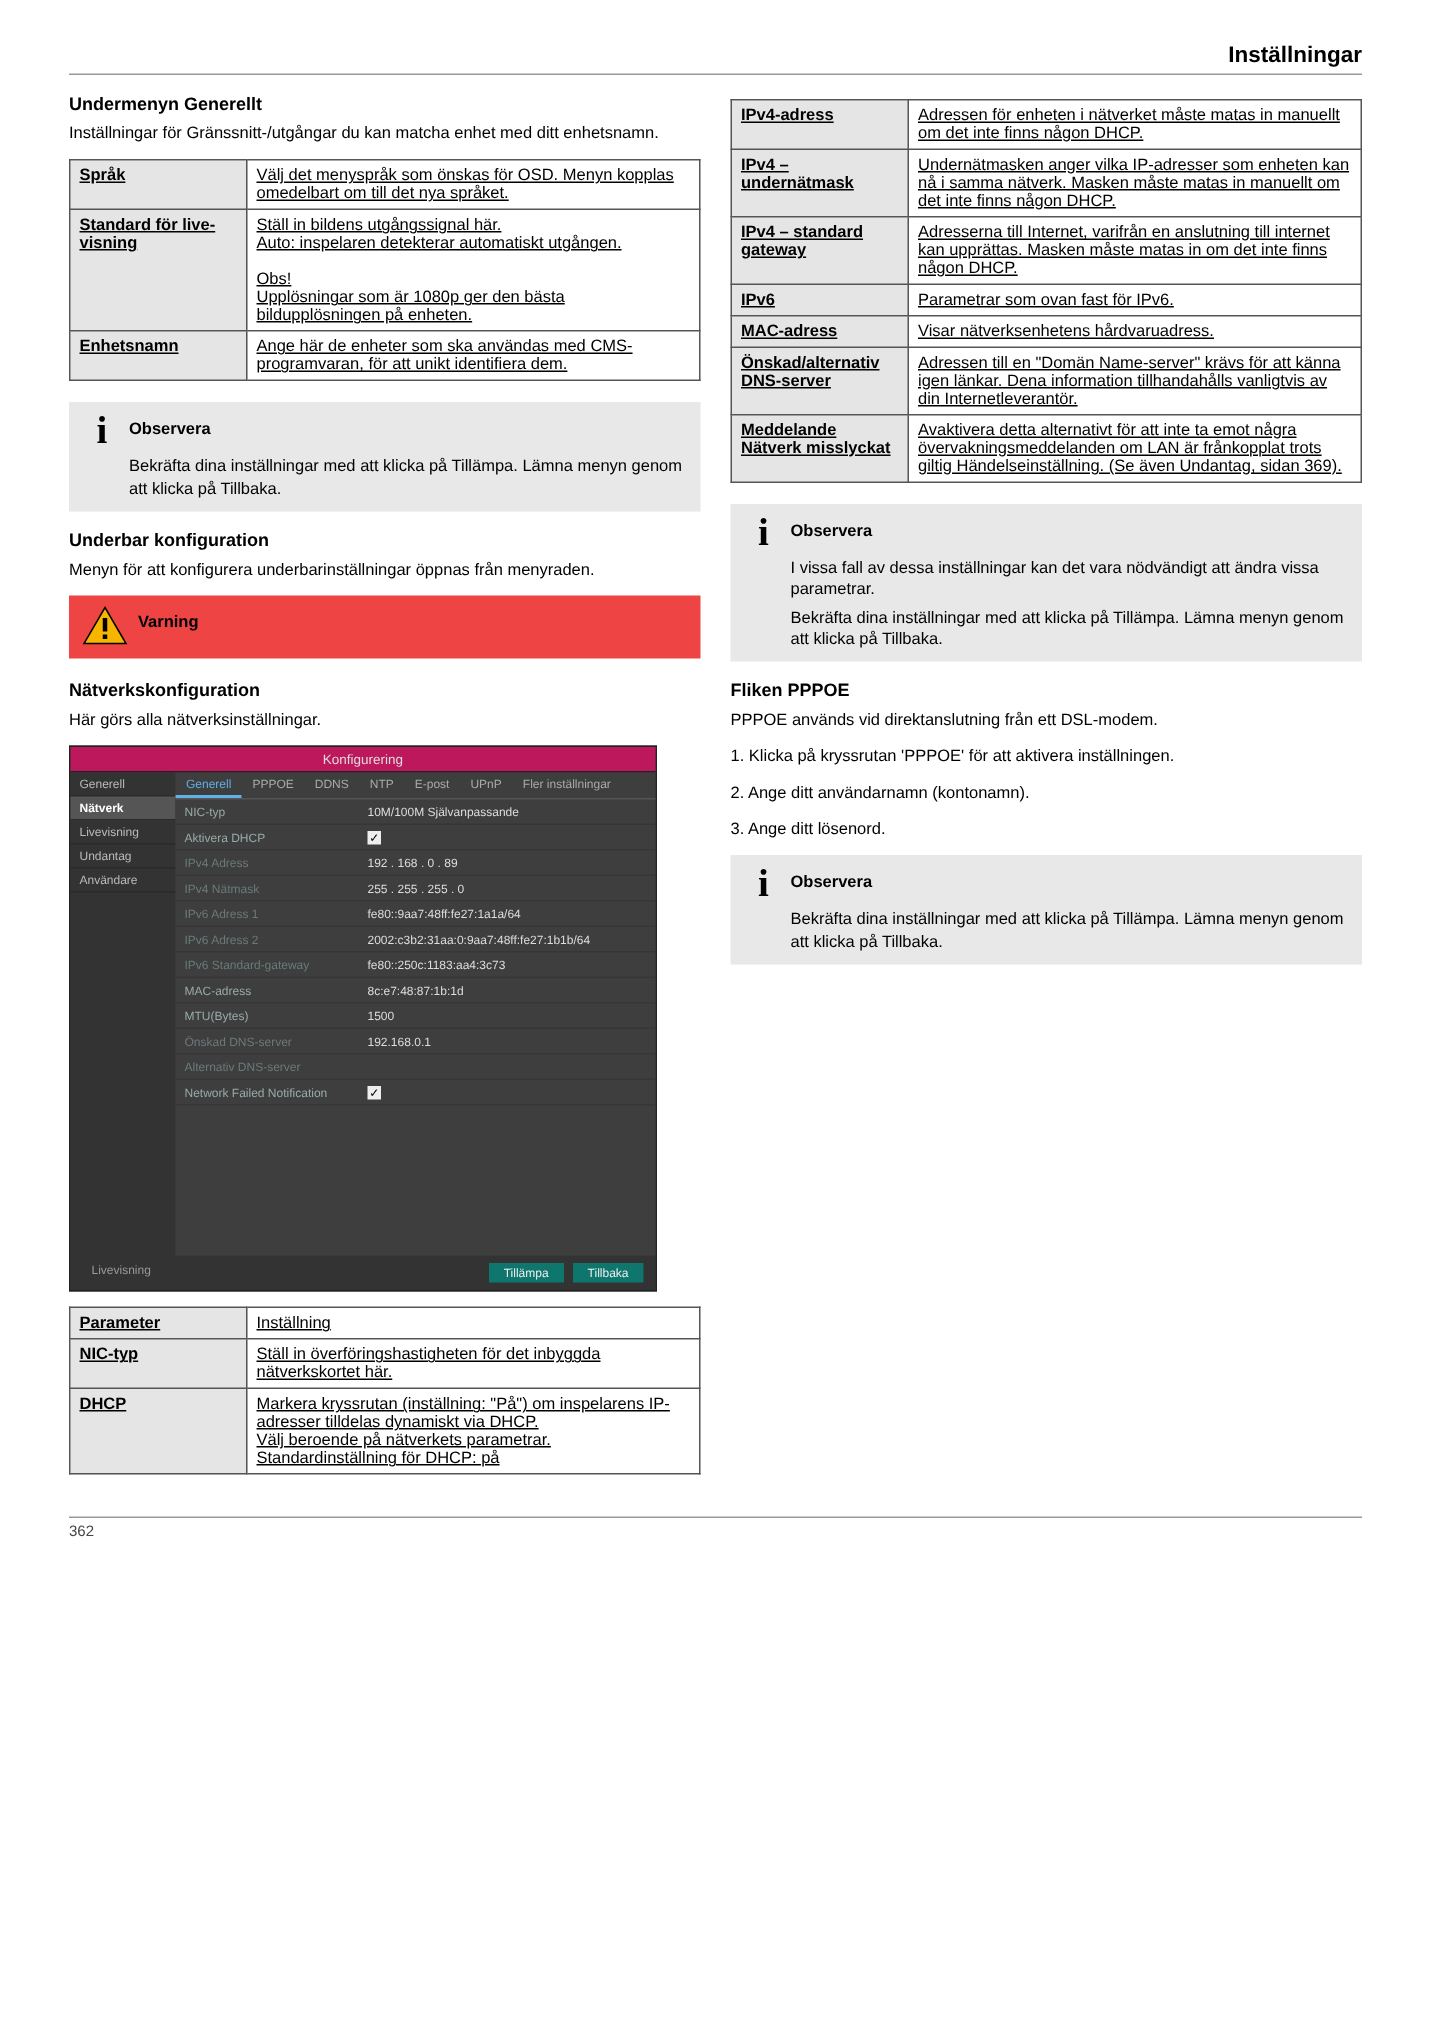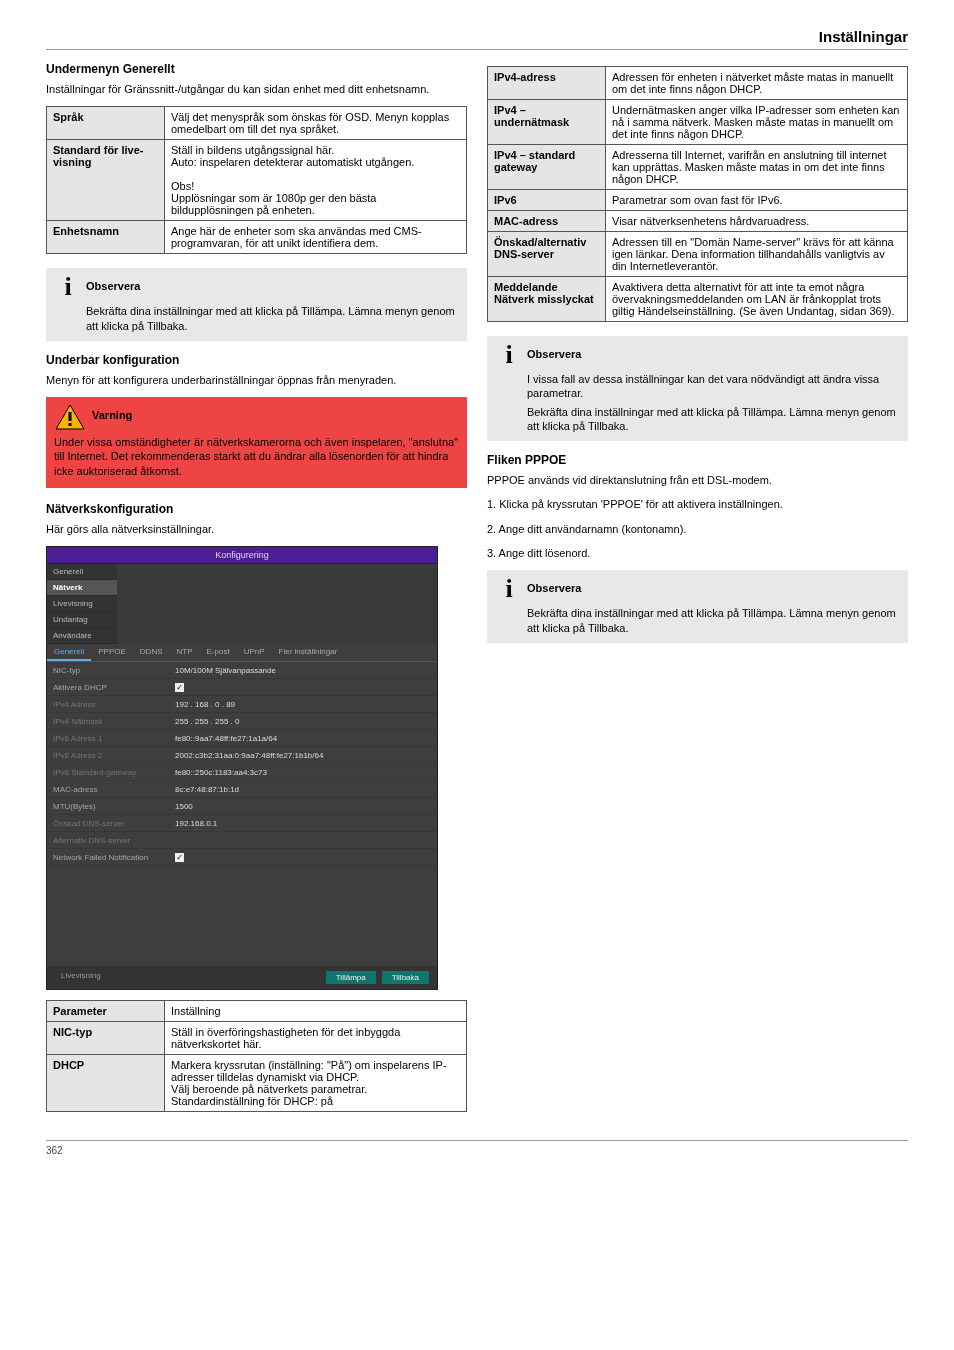--- a/index.html
+++ b/index.html
@@ -4,35 +4,35 @@
 <style>
   body{margin:0;padding:0;background:#fff;font-family:Arial,Helvetica,sans-serif;font-size:11px;color:#000;width:954px;}
   .page{padding:28px 46px 18px 46px;}
   .hdr{border-bottom:1px solid #999;padding-bottom:4px;margin-bottom:12px;}
   .hdr h2{margin:0;font-size:15px;font-weight:bold;text-align:right;}
   .two-col{display:flex;gap:20px;align-items:flex-start;}
   .col{flex:1;}
   h3.sub{font-size:12px;font-weight:bold;margin:0 0 6px 0;}
   p{margin:4px 0 10px 0;line-height:1.3;}
   table.defs{border-collapse:collapse;width:100%;margin:4px 0 14px 0;}
-  table.defs td{border:1px solid #555;padding:4px 6px;vertical-align:top;}
+  table.defs td{border:1px solid #555;padding:4px 6px;vertical-align:top;text-decoration:underline;}
   table.defs td:first-child{width:105px;background:#e5e5e5;font-weight:bold;}
   .notebox{background:#e8e8e8;padding:6px 8px 6px 8px;margin:8px 0 12px 0;}
   .notebox .nrow{display:flex;align-items:flex-start;}
   .notebox .nlead{font-family:Georgia,'Times New Roman',serif;font-size:26px;font-weight:bold;width:28px;text-align:center;line-height:1;}
   .notebox .ntitle{font-weight:bold;font-size:11px;margin-left:4px;margin-top:6px;}
   .notebox p{margin:4px 0 2px 32px;}
   .warnbox{background:#ef4444;padding:0 8px 8px 8px;margin:10px 0 14px 0;}
   .warnbox .wrow{display:flex;align-items:flex-start;}
   .wicon{width:32px;height:28px;margin-top:6px;flex:0 0 32px;}
   .warnbox .wtitle{font-weight:bold;font-size:11px;margin-left:6px;margin-top:12px;}
   .warnbox p{margin:4px 0 2px 0;}
   .screenshot{width:390px;background:#3a3a3a;color:#c9c9c9;font-size:8px;margin:6px 0 10px 0;border:1px solid #222;}
-  .ss-title{text-align:center;padding:3px 0;font-size:9px;color:#ddd;background:#4c1d95;border-bottom:1px solid #222;}
-  .ss-body{display:flex;flex-direction:column;}
+  .ss-title{text-align:center;padding:3px 0;font-size:9px;color:#ddd;background:#be185d;border-bottom:1px solid #222;}
+  .ss-body{display:flex;}
   .ss-side{width:70px;background:#333;}
   .ss-side div{padding:3px 6px;color:#bbb;border-bottom:1px solid #2a2a2a;}
   .ss-side div.sel{background:#555;color:#fff;font-weight:bold;}
   .ss-main{flex:1;background:#3e3e3e;padding-bottom:100px;}
   .ss-tabs{display:flex;border-bottom:1px solid #555;}
   .ss-tabs div{padding:3px 7px;color:#aaa;font-size:8px;}
   .ss-tabs div.act{color:#5fb0e6;border-bottom:2px solid #5fb0e6;}
   .ss-form{padding:0;}
   .ss-row{display:flex;align-items:center;min-height:16px;border-bottom:1px solid #363636;}
   .ss-row .l{width:110px;padding:2px 6px;color:#9aa;}
@@ -50,21 +50,21 @@
 
 <div class="hdr">
   <h2>Inställningar</h2>
 </div>
 
 <div class="two-col">
 
   <div class="col">
 
     <h3 class="sub">Undermenyn Generellt</h3>
-    <p>Inställningar för Gränssnitt-/utgångar du kan sidan enhet med ditt enhetsnamn.</p>
+    <p>Inställningar för Gränssnitt-/utgångar du kan matcha enhet med ditt enhetsnamn.</p>
 
     <table class="defs">
       <tbody>
             <tr>
               <td>Språk</td>
               <td>Välj det menyspråk som önskas för OSD. Menyn kopplas omedelbart om till det nya språket.</td>
             </tr>
       <tr>
               <td>Standard för live-visning</td>
               <td style="white-space:pre-line">Ställ in bildens utgångssignal här.
@@ -93,21 +93,20 @@
 
     <div class="warnbox">
       <div class="wrow">
         <svg class="wicon" viewBox="0 0 32 28">
           <polygon points="16,2 30,26 2,26" fill="#f7b500" stroke="#000" stroke-width="1"></polygon>
           <rect x="14.5" y="9" width="3" height="9" fill="#000"></rect>
           <rect x="14.5" y="20" width="3" height="3" fill="#000"></rect>
         </svg>
         <span class="wtitle">Varning</span>
       </div>
-      <p>Under vissa omständigheter är nätverkskamerorna och även inspelaren, "anslutna" till Internet. Det rekommenderas starkt att du ändrar alla lösenorden för att hindra icke auktoriserad åtkomst.</p>
     </div>
 
     <h3 class="sub">Nätverkskonfiguration</h3>
     <p>Här görs alla nätverksinställningar.</p>
 
 
     <div class="screenshot">
       <div class="ss-title">Konfigurering</div>
       <div class="ss-body">
         <div class="ss-side">

